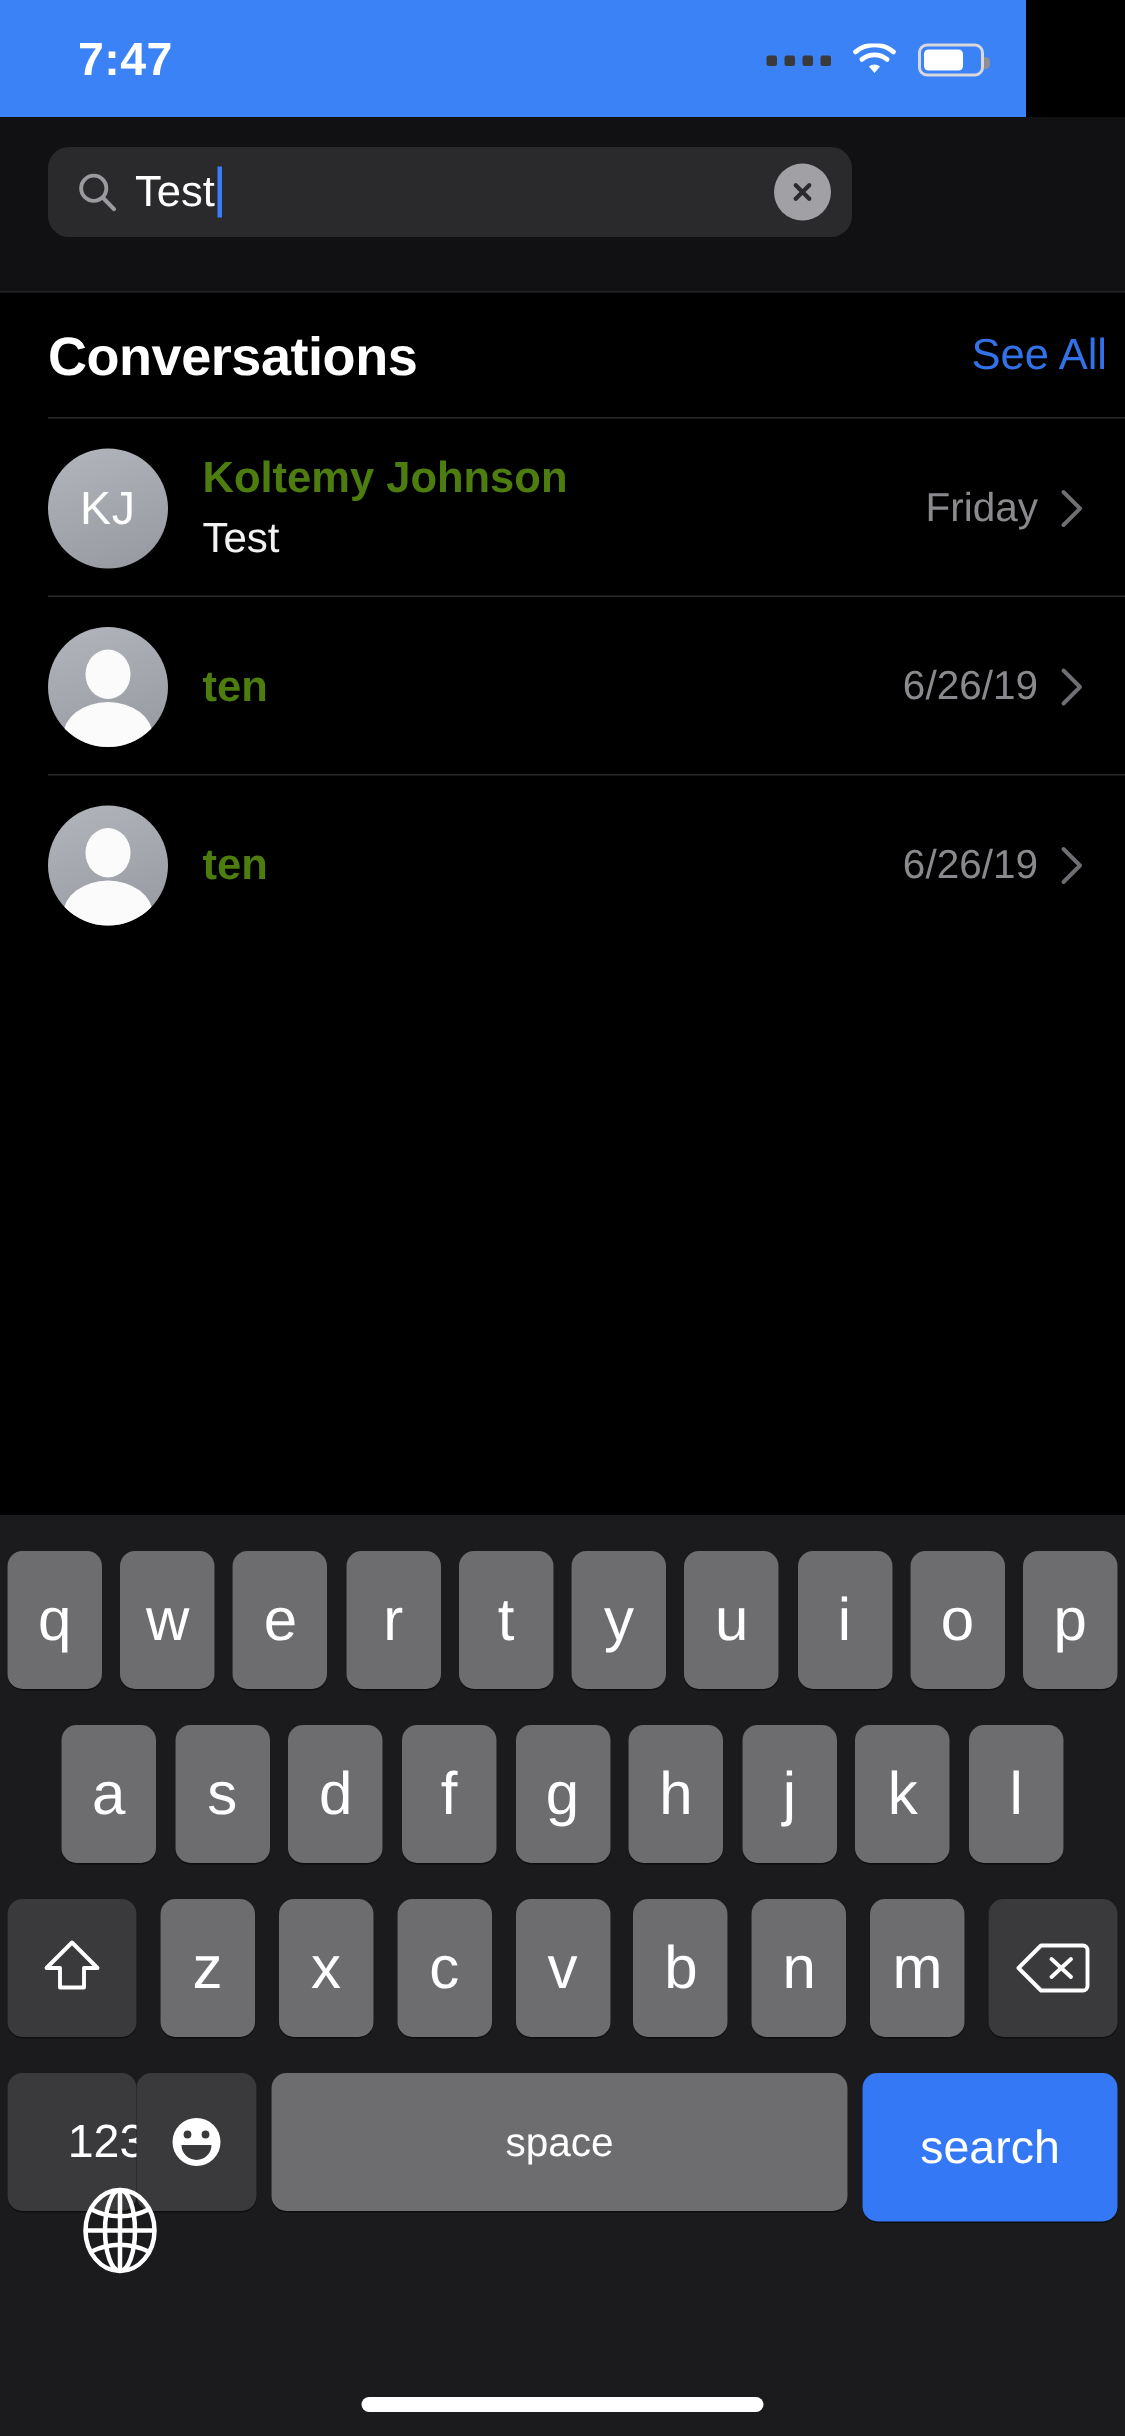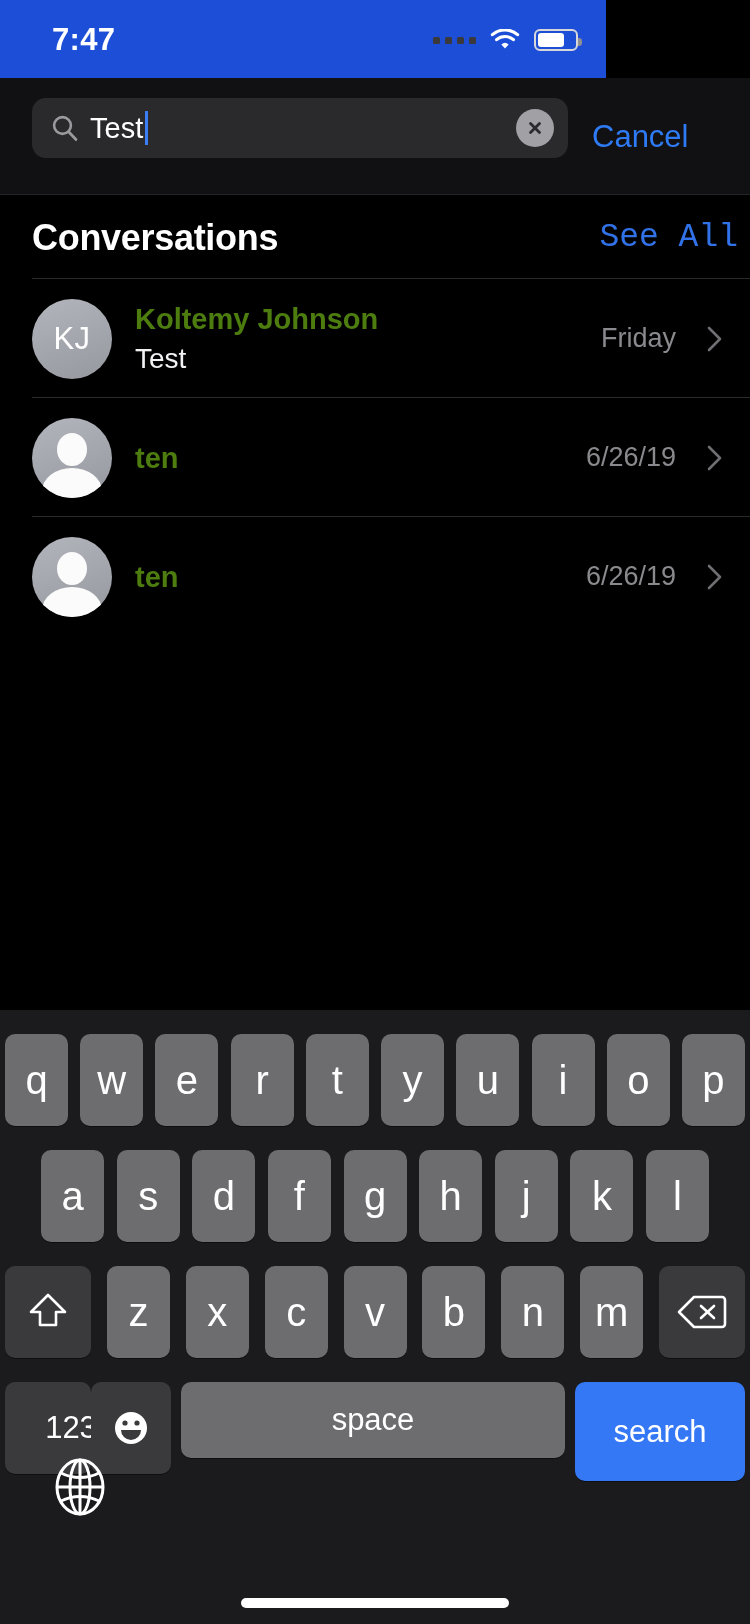--- a/index.html
+++ b/index.html
@@ -7,22 +7,22 @@
     width:750px; height:1624px;
     background:#000;
     font-family:"Liberation Sans", sans-serif;
     -webkit-font-smoothing:antialiased;
     overflow:hidden;
   }
   #screen { position:relative; width:750px; height:1624px; background:#000; }
 
   
   #status-bar {
-    position:absolute; left:0; top:0; width:606px; height:78px;
-    background:#1d4ed8;
+    position:absolute; left:0; top:0; width:684px; height:78px;
+    background:#3b82f6;
   }
   #status-time {
     position:absolute; left:52px; top:22px;
     font-size:31px; font-weight:600; color:#fff; letter-spacing:.3px;
   }
   #status-right {
     position:absolute; right:28px; top:26px;
     display:flex; align-items:center; gap:14px; height:28px;
   }
   .signal-dots { display:flex; align-items:center; gap:5px; }
@@ -61,21 +61,21 @@
     font-size:31px; color:#2f7bf6;
   }
 
   
   #results { position:absolute; left:0; top:196px; width:750px; background:#000; }
   #section-header {
     position:relative; height:83px; display:flex; align-items:center;
     padding:0 12px 0 32px;
   }
   #section-title { font-size:36px; font-weight:700; color:#fff; letter-spacing:-.3px; }
-  #see-all { margin-left:auto; font-size:33px; color:#3272e8;font-family:Liberation Mono, monospace; }
+  #see-all { margin-left:auto; font-size:29px; color:#3272e8; }
 
   .row {
     position:relative; height:119px;
     display:flex; align-items:center;
     padding-left:32px; padding-right:26px;
     border-top:1px solid #2a2a2c;
     margin-left:0;
   }
   .row::before {
     content:""; position:absolute; left:32px; right:0; top:-1px; height:1px; background:#2a2a2c;
@@ -95,21 +95,21 @@
     width:30px; height:33px; border-radius:50%; background:#fbfbfb;
   }
   .avatar .body {
     position:absolute; left:50%; bottom:-16px; transform:translateX(-50%);
     width:60px; height:46px; border-radius:50% 50% 46% 46%; background:#fbfbfb;
   }
   .row-text { flex:1 1 auto; min-width:0; }
   .row-name { font-size:29px; font-weight:700; color:#4d7c0f; line-height:38px; }
   .row-preview { font-size:28px; color:#8a8a8e; line-height:38px; margin-top:2px; }
   .row-preview .match { color:#f2f2f4; }
-  .row-meta { display:flex; align-items:center; gap:30px; flex:0 0 auto; margin-left:10px; }
+  .row-meta { display:flex; align-items:center; gap:14px; flex:0 0 auto; margin-left:10px; }
   .row-date { font-size:27px; color:#8a8a8e; }
   .chev { width:18px; height:30px; }
 
   
   #keyboard {
     position:absolute; left:0; top:1010px; width:750px; height:614px;
     background:#1b1b1d;
   }
   .kb-row { position:absolute; left:0; width:750px; display:flex; }
   #kb-row1 { top:24px; padding:0 5px; justify-content:space-between; }
@@ -124,21 +124,21 @@
     box-shadow:0 1px 0 rgba(0,0,0,.45);
   }
   #kb-row1 .key { width:63px; }
   #kb-row2 .key { width:63px; }
   #kb-row3 .letter { width:63px; }
   .key.dark { background:#3a3a3c; }
   .key.shift { width:86px; }
   .key.del { width:86px; }
   .key.num { width:86px; height:92px; font-size:31px;padding-left:46px; }
   .key.emoji { width:80px; height:92px; }
-  .key.space { flex:1 1 auto; margin:0 10px; height:76px; font-size:31px; background:#6d6d70; }
+  .key.space { flex:1 1 auto; margin:0 10px; height:92px; font-size:27px; background:#6d6d70; }
   .key.go { width:170px; height:99px; background:#3478f6; font-size:31px; }
 
   #globe-button {
     position:absolute; left:48px; top:1455px; width:64px; height:64px;
   }
   #home-indicator {
     position:absolute; left:50%; transform:translateX(-50%); bottom:16px;
     width:268px; height:10px; border-radius:5px; background:#fff;
   }
 </style>
@@ -176,21 +176,20 @@
       </svg>
       <span id="search-text">Test</span>
       <span id="search-caret"></span>
       <span id="clear-button">
         <svg viewBox="0 0 24 24" width="24" height="24">
           <line x1="7.5" y1="7.5" x2="16.5" y2="16.5" stroke="#2b2b2d" stroke-width="2.8" stroke-linecap="round"></line>
           <line x1="16.5" y1="7.5" x2="7.5" y2="16.5" stroke="#2b2b2d" stroke-width="2.8" stroke-linecap="round"></line>
         </svg>
       </span>
     </div>
-    <div id="cancel-button">Cancel</div>
   </div>
 
   <div id="results">
 
     <div id="section-header">
       <span id="section-title">Conversations</span>
       <span id="see-all">See All</span>
     </div>
 
     <div class="row">

